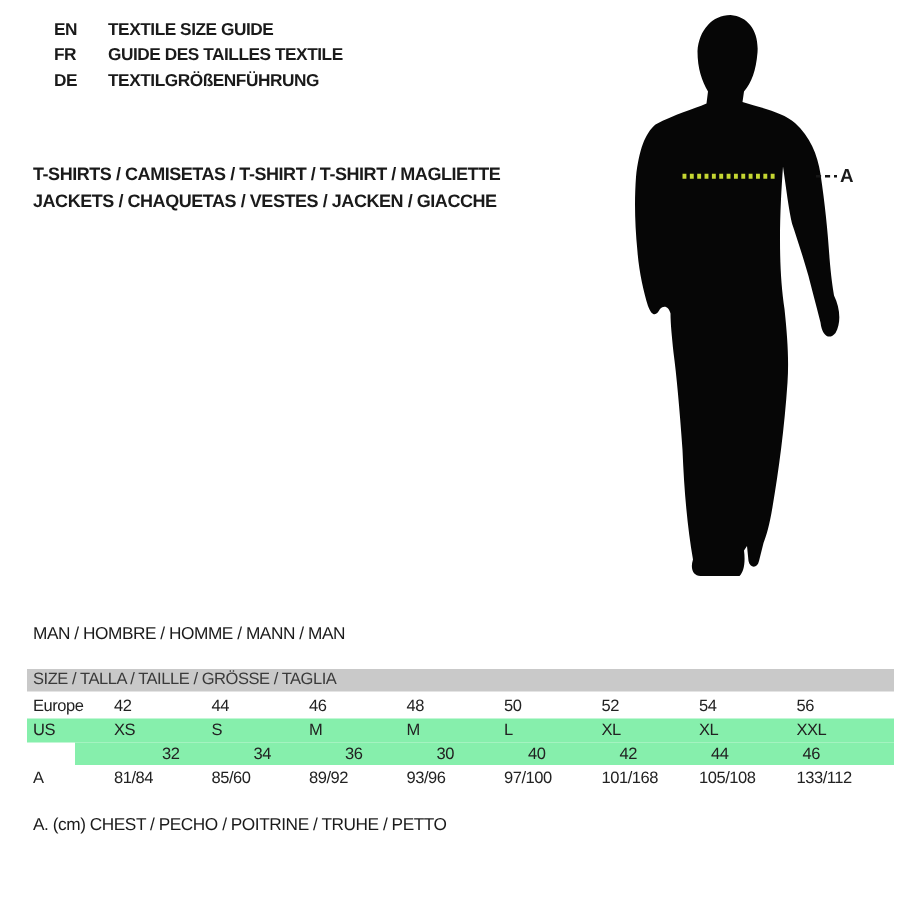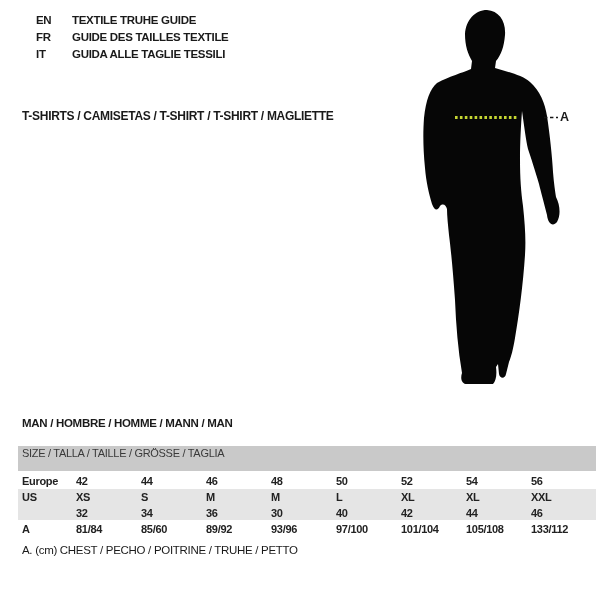--- a/index.html
+++ b/index.html
@@ -10,55 +10,56 @@
   
   .lang-list{position:absolute;left:22px;top:12px;}
   .lang-row{display:flex;height:17px;line-height:17px;font-size:11.5px;font-weight:bold;padding-left:14px;}
   .lang-row .code{width:36px;}
   
   .categories{position:absolute;left:22px;top:108px;font-size:12px;font-weight:bold;line-height:17.5px;}
   
   .figure-wrap{position:absolute;left:410px;top:0;width:190px;height:390px;}
   .a-label{position:absolute;left:150px;top:110px;font-size:12.5px;font-weight:bold;letter-spacing:0;}
   
-  .man-label{position:absolute;left:22px;top:417px;font-size:11.5px;font-weight:bold;}
+  .man-label{position:absolute;left:22px;top:417px;font-size:11.5px;font-weight:normal;}
   
   .size-table{position:absolute;left:18px;top:446px;width:578px;font-size:11px;color:#222;}
-  .t-header{height:25px;line-height:15px;background:#c9c9c9;color:#3a3a3a;padding-left:4px;margin-bottom:2px;font-size:11px;}
-  .t-row{display:grid;grid-template-columns:58px repeat(8,1fr);align-items:center;height:16px;font-weight:bold;}
-  .t-row.alt{background:#e5e5e5;}
-  .t-row.short{height:15px;}
+  .t-header{height:15px;line-height:15px;background:#c9c9c9;color:#3a3a3a;padding-left:4px;margin-bottom:2px;font-size:11px;}
+  .t-row{display:grid;grid-template-columns:58px repeat(8,1fr);align-items:center;height:16px;}
+  .t-row.alt{background:#86efac;}
+  .t-row.short{height:15px;margin-left:32px;}
   .t-row.tall{height:18px;}
   .t-row .rlabel{padding-left:4px;text-align:left;}
   .t-row .cell{text-align:left;}
   
   .footnote{position:absolute;left:22px;top:544px;font-size:11.5px;font-weight:normal;}
 </style>
 </head>
 <body>
 
 <div class="canvas">
 
   <div class="lang-list">
     <div class="lang-row">
       <span class="code">EN</span>
-      <span class="lbl">TEXTILE TRUHE GUIDE</span>
+      <span class="lbl">TEXTILE SIZE GUIDE</span>
     </div>
     <div class="lang-row">
       <span class="code">FR</span>
       <span class="lbl">GUIDE DES TAILLES TEXTILE</span>
     </div>
     <div class="lang-row">
-      <span class="code">IT</span>
-      <span class="lbl">GUIDA ALLE TAGLIE TESSILI</span>
+      <span class="code">DE</span>
+      <span class="lbl">TEXTILGRÖßENFÜHRUNG</span>
     </div>
   </div>
 
   <div class="categories">
     <div>T-SHIRTS / CAMISETAS / T-SHIRT / T-SHIRT / MAGLIETTE</div>
+    <div>JACKETS / CHAQUETAS / VESTES / JACKEN / GIACCHE</div>
   </div>
 
   <div class="figure-wrap">
     <svg width="190" height="390" viewBox="0 0 190 390">
       <path fill="#060606" d="
         M77,10
         C89,11 96,21 95,35
         C94,47 91,55 86,61
         L85,68
         C98,72 112,75 120,82
@@ -141,21 +142,21 @@
       <span class="cell">46</span>
     </div>
 
     <div class="t-row tall">
       <span class="rlabel">A</span>
       <span class="cell">81/84</span>
       <span class="cell">85/60</span>
       <span class="cell">89/92</span>
       <span class="cell">93/96</span>
       <span class="cell">97/100</span>
-      <span class="cell">101/104</span>
+      <span class="cell">101/168</span>
       <span class="cell">105/108</span>
       <span class="cell">133/112</span>
     </div>
   </div>
 
   <div class="footnote">A. (cm) CHEST / PECHO / POITRINE / TRUHE / PETTO</div>
 
 </div>
 
 </body></html>

